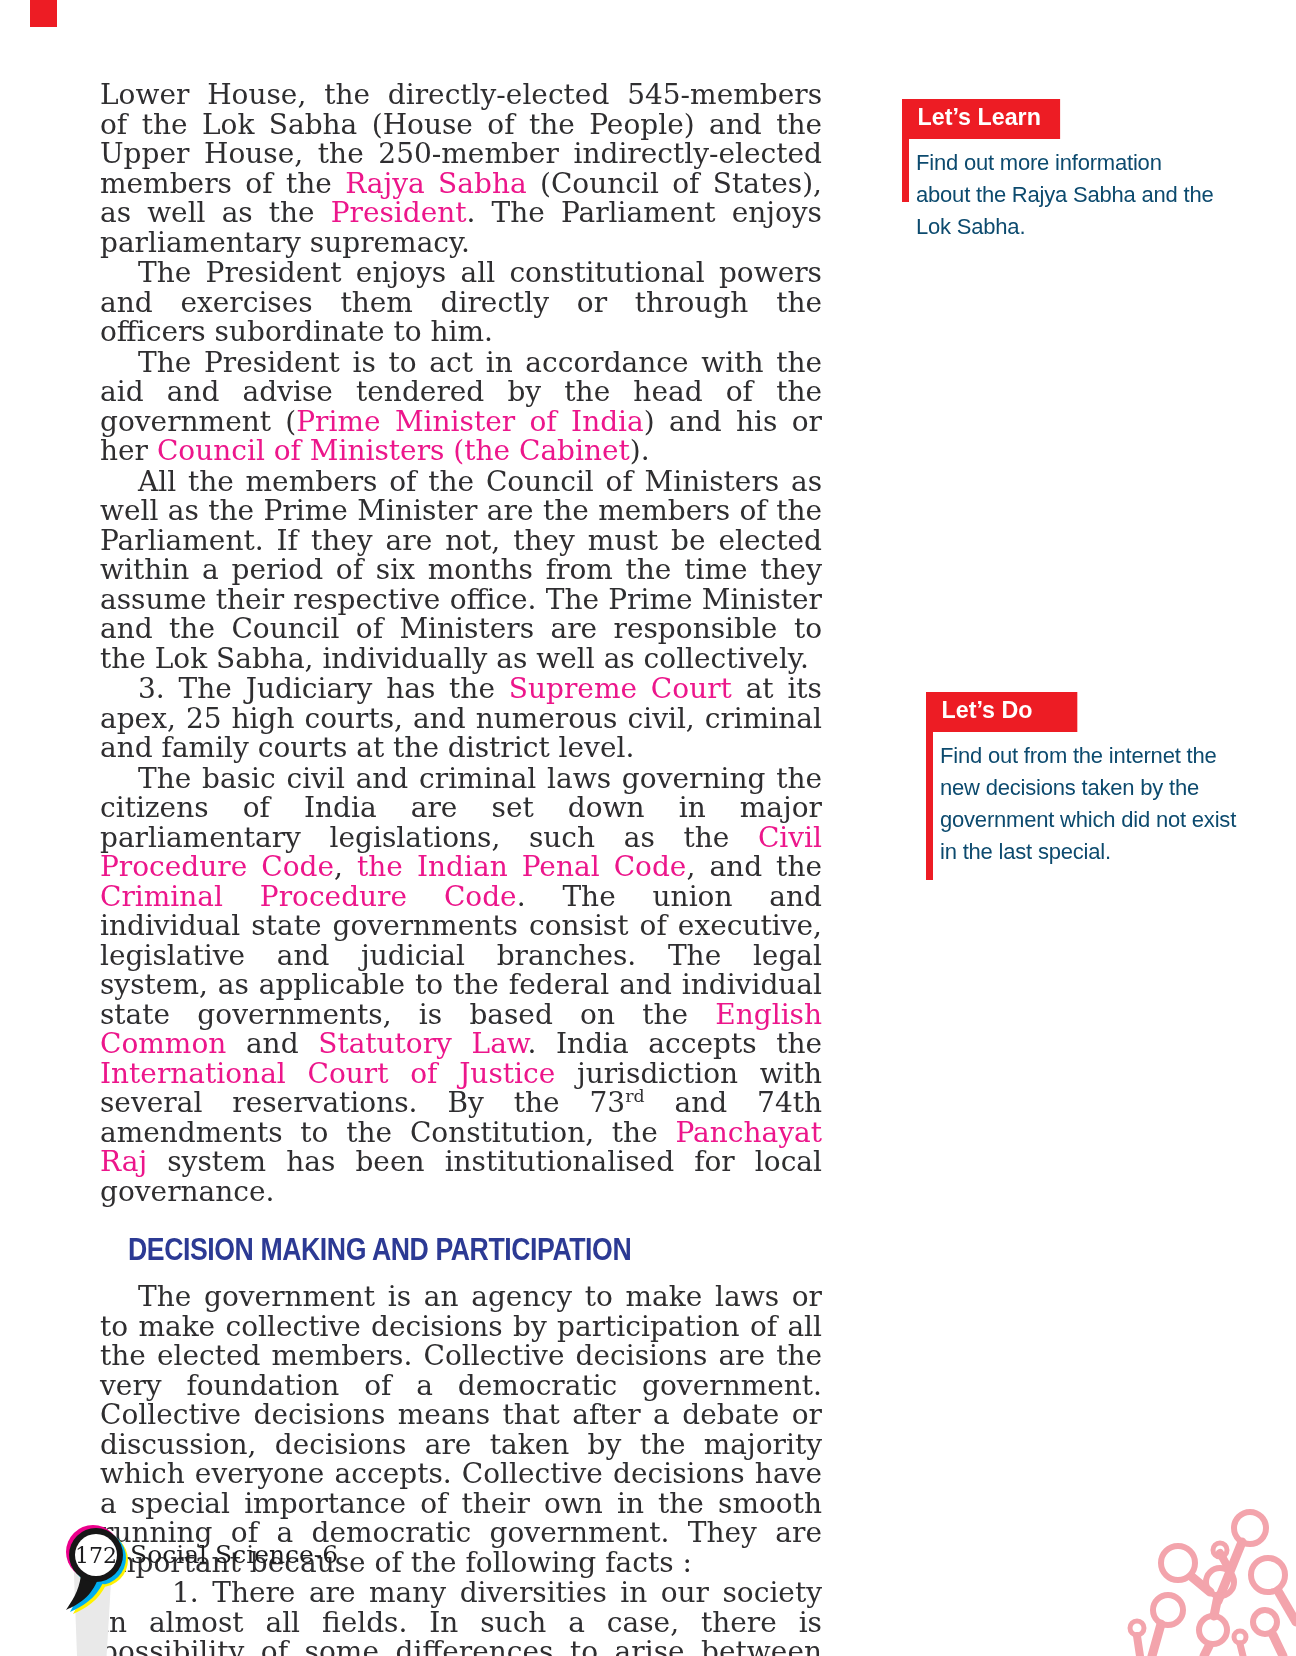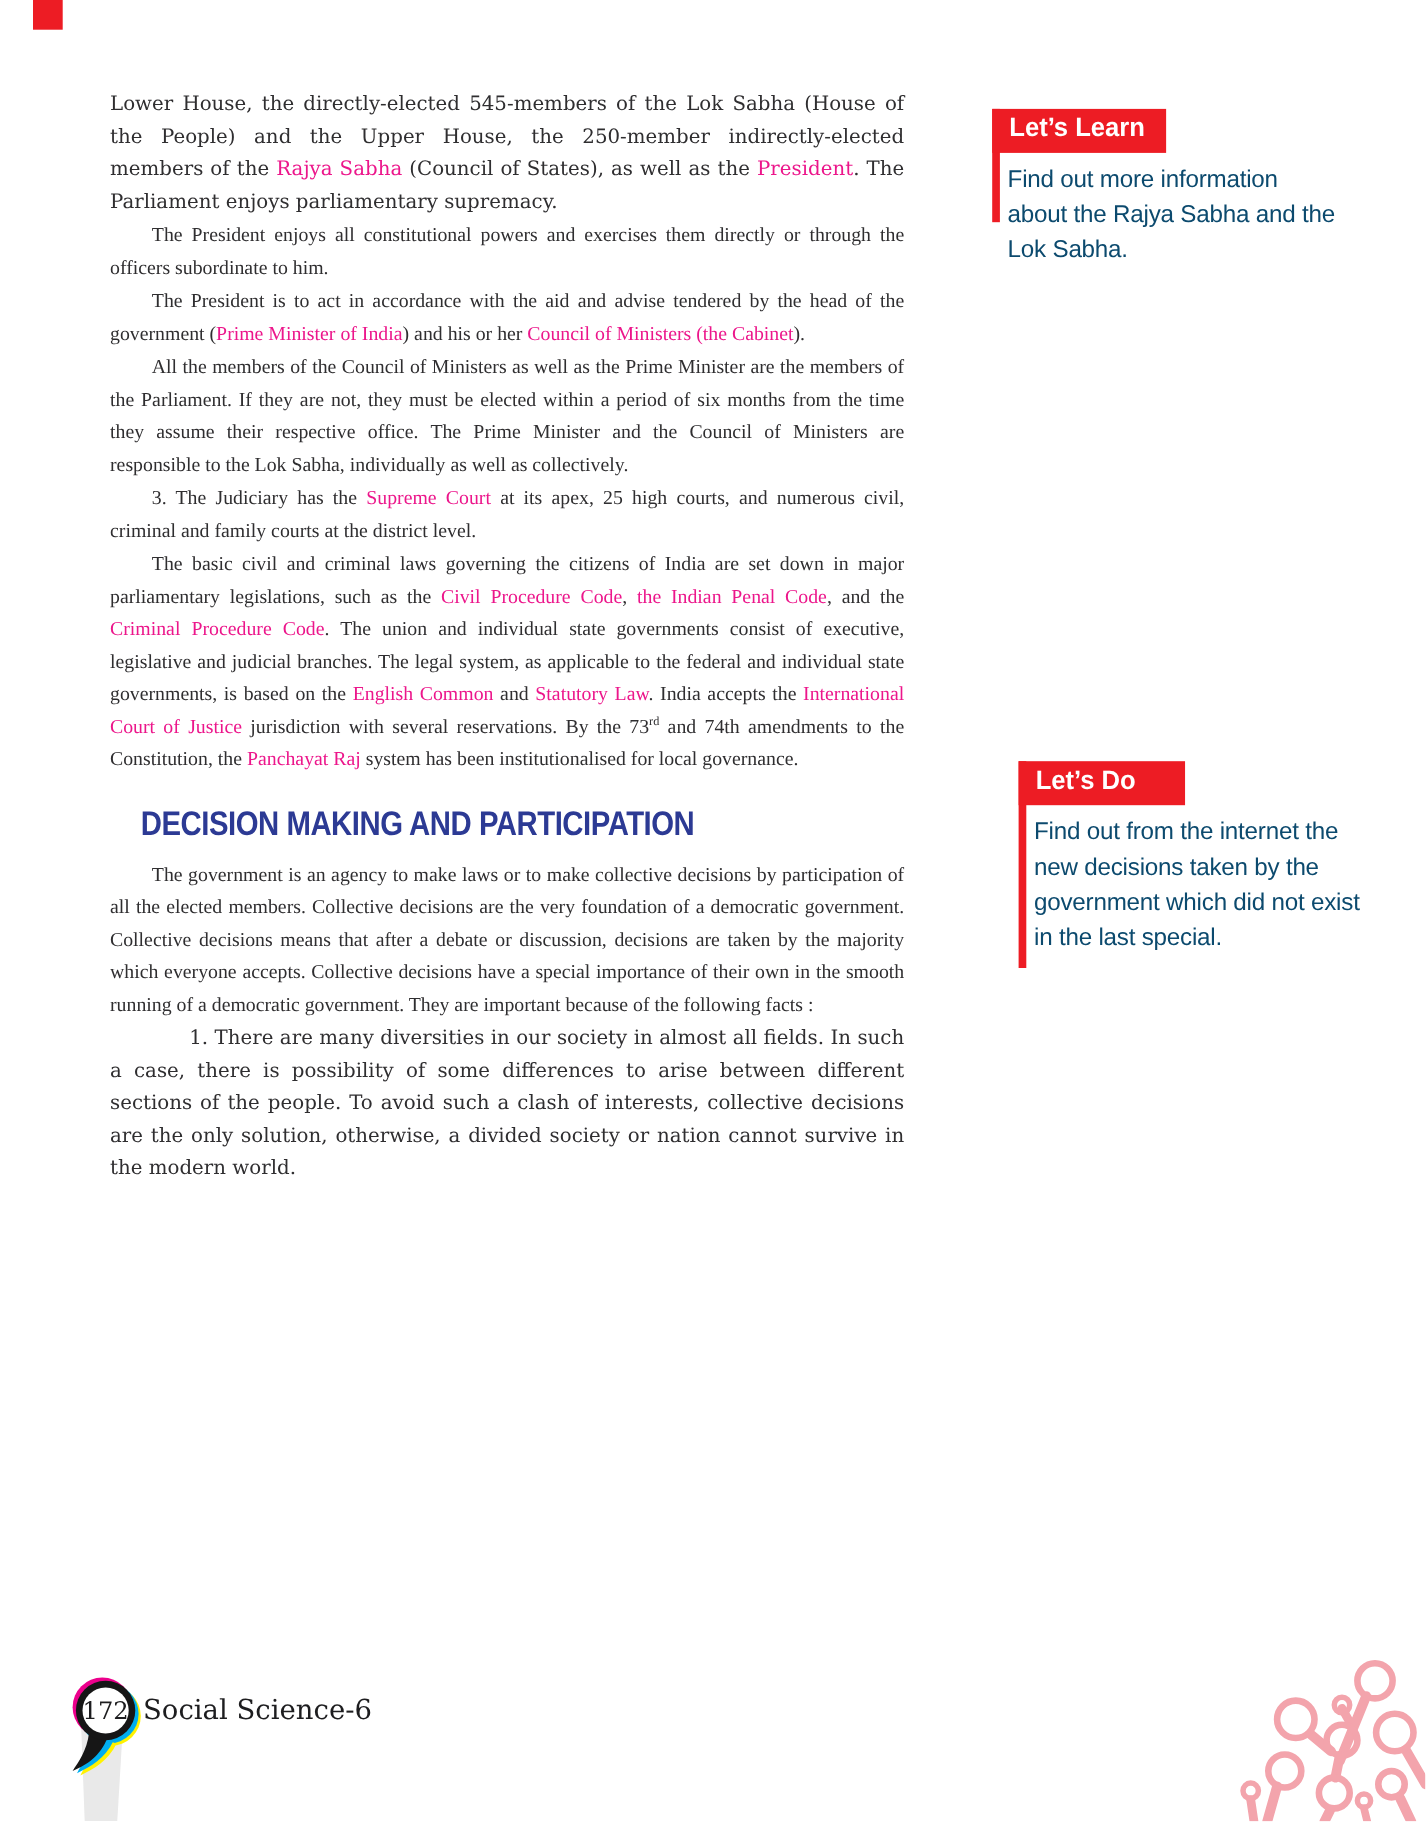--- a/index.html
+++ b/index.html
@@ -2,22 +2,22 @@
 <html><head>
 <meta charset="utf-8">
 <style>
   html,body{margin:0;padding:0;background:#ffffff;}
   .page{position:relative;width:1296px;height:1656px;background:#ffffff;overflow:hidden;
         font-family:"DejaVu Serif",serif;color:#2f2e30;}
   .corner-tab{position:absolute;left:30px;top:0;width:27px;height:27px;background:#ed1c24;}
 
   
   .article{position:absolute;left:100px;top:80px;width:722px;text-align:justify;}
-  .article p{margin:0 0 1px 0;font-size:18px;line-height:29.5px;}
-  .article p.indent-normal{text-indent:38px;font-family:Liberation Serif, serif;}
+  .article p{margin:0 0 1px 0;font-size:28px;line-height:29.5px;}
+  .article p.indent-normal{text-indent:38px;}
   .article p.indent-large{text-indent:72px;}
   .hl{color:#ec168b;}
   sup{font-size:0.62em;vertical-align:super;line-height:0;}
   .section-heading{margin:26px 0 14px 28px;font-family:"Liberation Sans",sans-serif;
       font-weight:700;font-size:31px;color:#2c3a94;letter-spacing:-0.5px;
       transform:scaleX(0.86);transform-origin:left center;white-space:nowrap;}
 
   
   .callout{position:absolute;left:902px;width:312px;font-family:"Liberation Sans",sans-serif;}
   .callout-learn{top:99px;}

